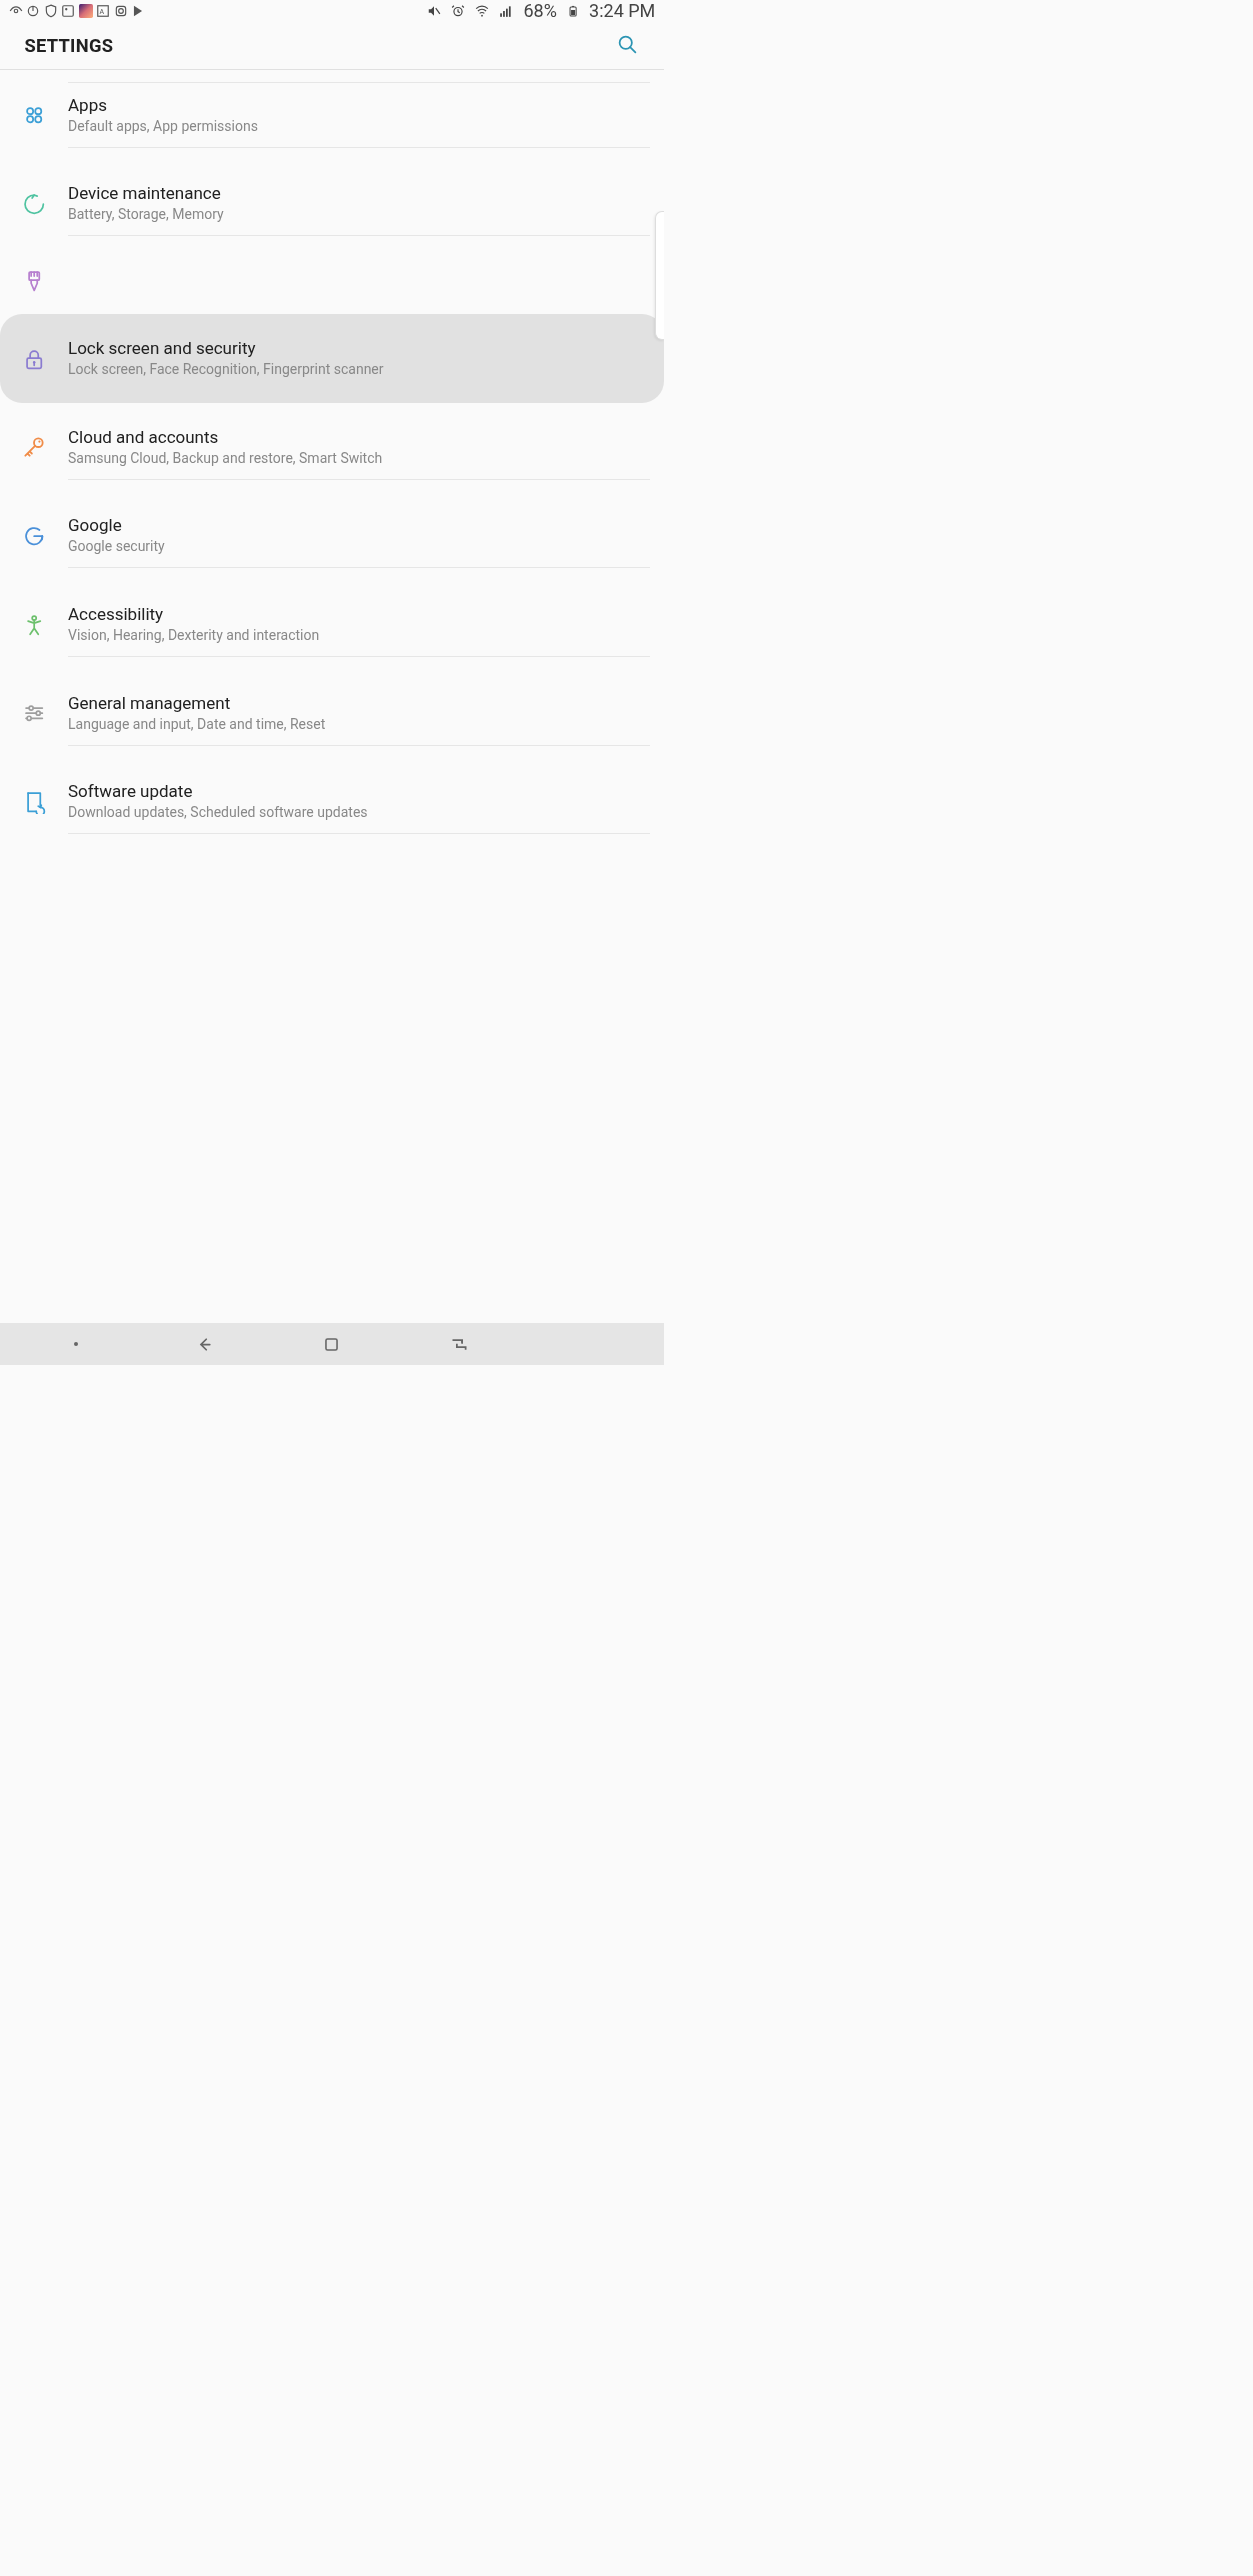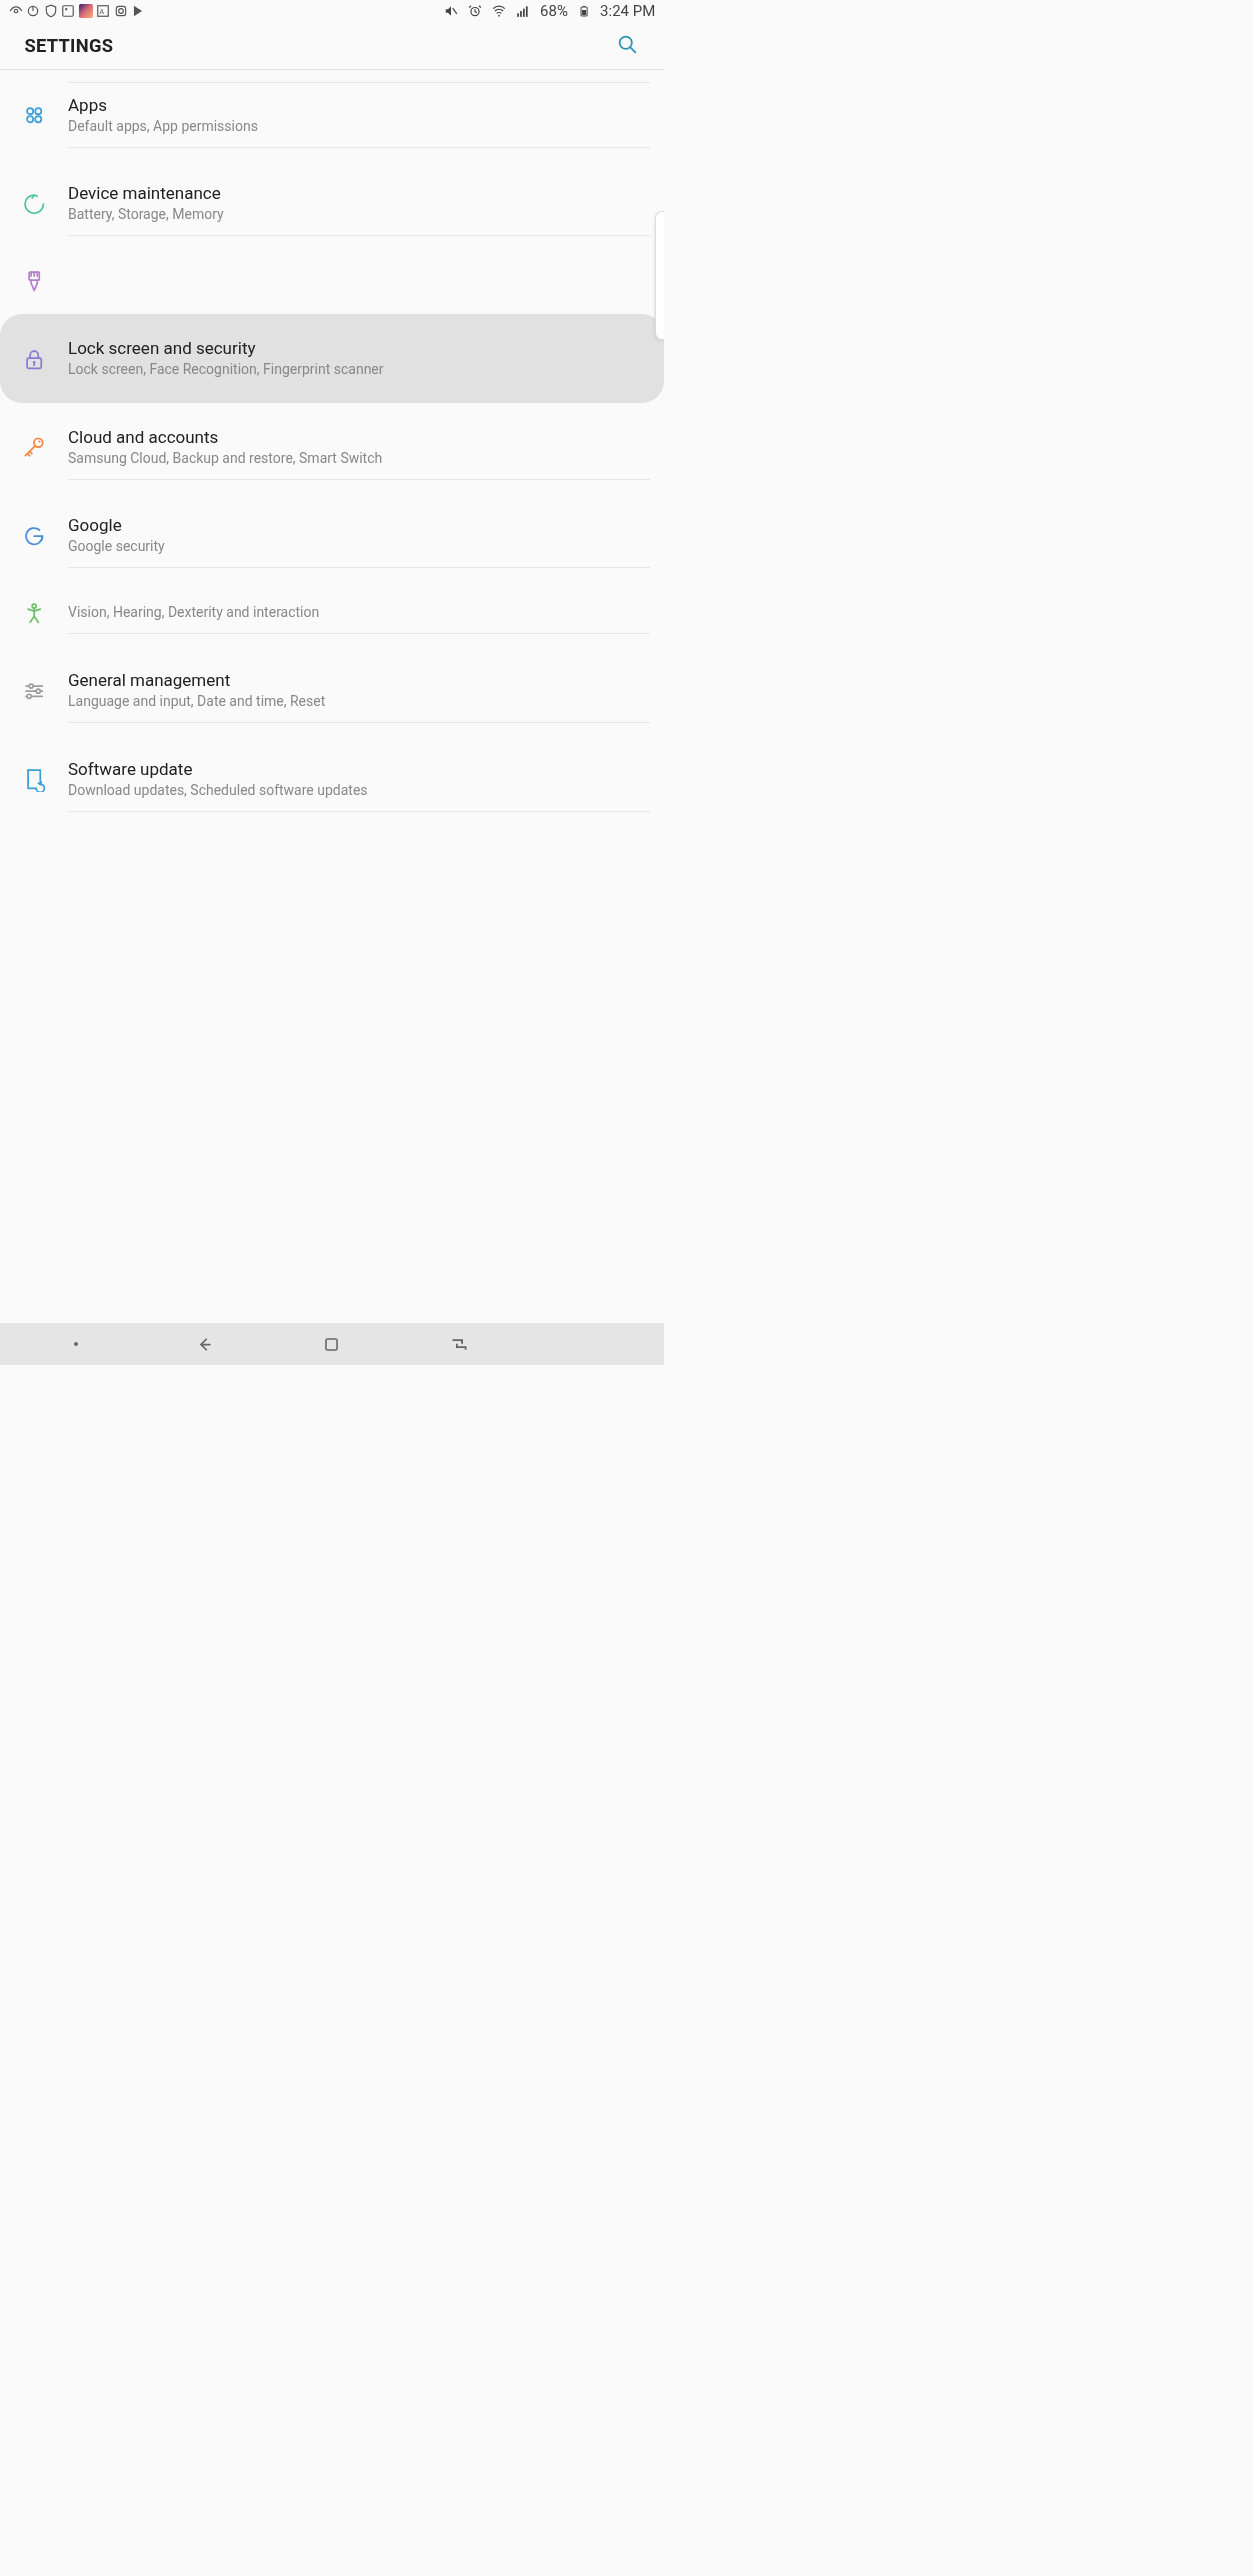--- a/index.html
+++ b/index.html
@@ -15,21 +15,21 @@
       height: 21px;
       background: #fafafa;
       display: flex;
       align-items: center;
       justify-content: space-between;
       padding: 0 8.7px;
       font-size: 14px;
       color: #555;
     }
     .status-left { display:flex; gap:3.5px; align-items:center; }
-    .status-right { display:flex; gap:10px; align-items:center; font-size:15px; color:#444; }
+    .status-right { display:flex; gap:10px; align-items:center; font-size:18px; color:#444; }
     .status-right .pct { font-weight:400; }
     .header {
       height: 49px;
       display: flex;
       align-items: center;
       justify-content: space-between;
       padding: 0 24.4px 0 24.4px;
       border-bottom: 0.9px solid #e0e0e0;
       background:#fafafa;
     }
@@ -268,20 +268,21 @@
       </div>
     </div>
     <div class="row">
       <div class="icon-col">
         <svg class="icon-svg" viewBox="0 0 24 24">
           <circle cx="12" cy="5" r="2" fill="none" stroke="#6cc06c" stroke-width="1.7" stroke-linecap="round" stroke-linejoin="round"></circle>
           <path d="M12 7v8M12 10l-6-2M12 10l6-2M12 15l-4 6M12 15l4 6" fill="none" stroke="#6cc06c" stroke-width="1.7" stroke-linecap="round" stroke-linejoin="round"></path>
         </svg>
       </div>
       <div class="text-col">
+        <div class="title">Accessibility</div>
         <div class="subtitle">Vision, Hearing, Dexterity and interaction</div>
       </div>
     </div>
     <div class="row">
       <div class="icon-col">
         <svg class="icon-svg" viewBox="0 0 24 24">
           <line x1="4" y1="7" x2="20" y2="7" fill="none" stroke="#9e9e9e" stroke-width="1.7" stroke-linecap="round" stroke-linejoin="round"></line>
           <circle cx="9" cy="7" r="2" fill="#fafafa" stroke="#9e9e9e" stroke-width="1.7" stroke-linecap="round" stroke-linejoin="round"></circle>
           <line x1="4" y1="12" x2="20" y2="12" fill="none" stroke="#9e9e9e" stroke-width="1.7" stroke-linecap="round" stroke-linejoin="round"></line>
           <circle cx="16" cy="12" r="2" fill="#fafafa" stroke="#9e9e9e" stroke-width="1.7" stroke-linecap="round" stroke-linejoin="round"></circle>

